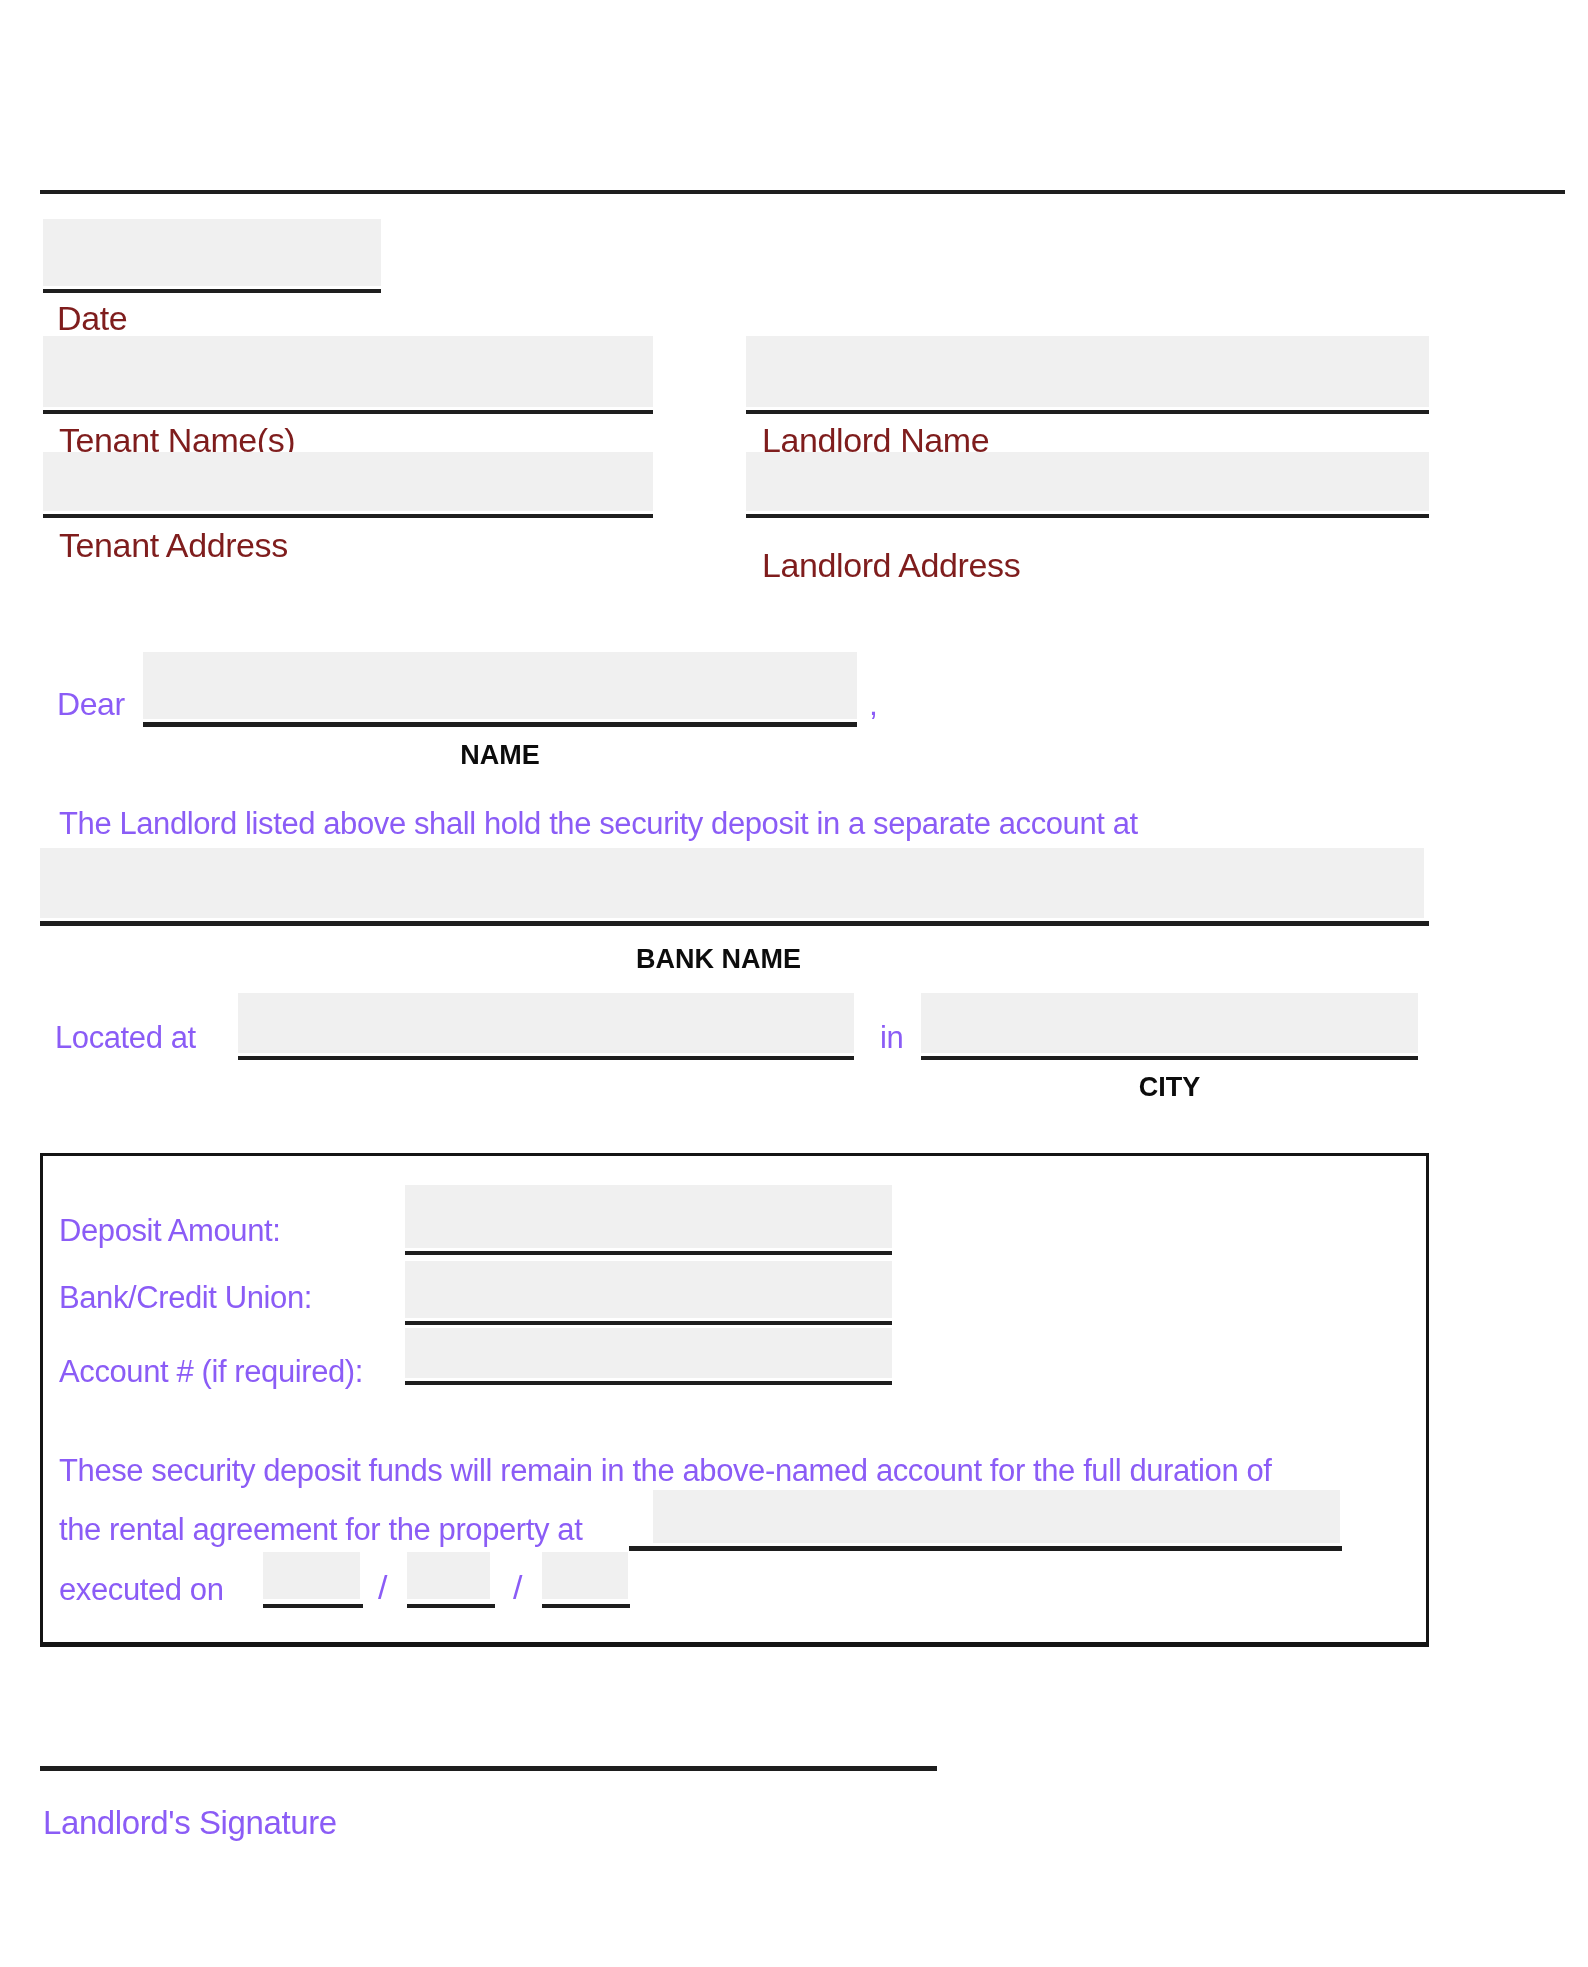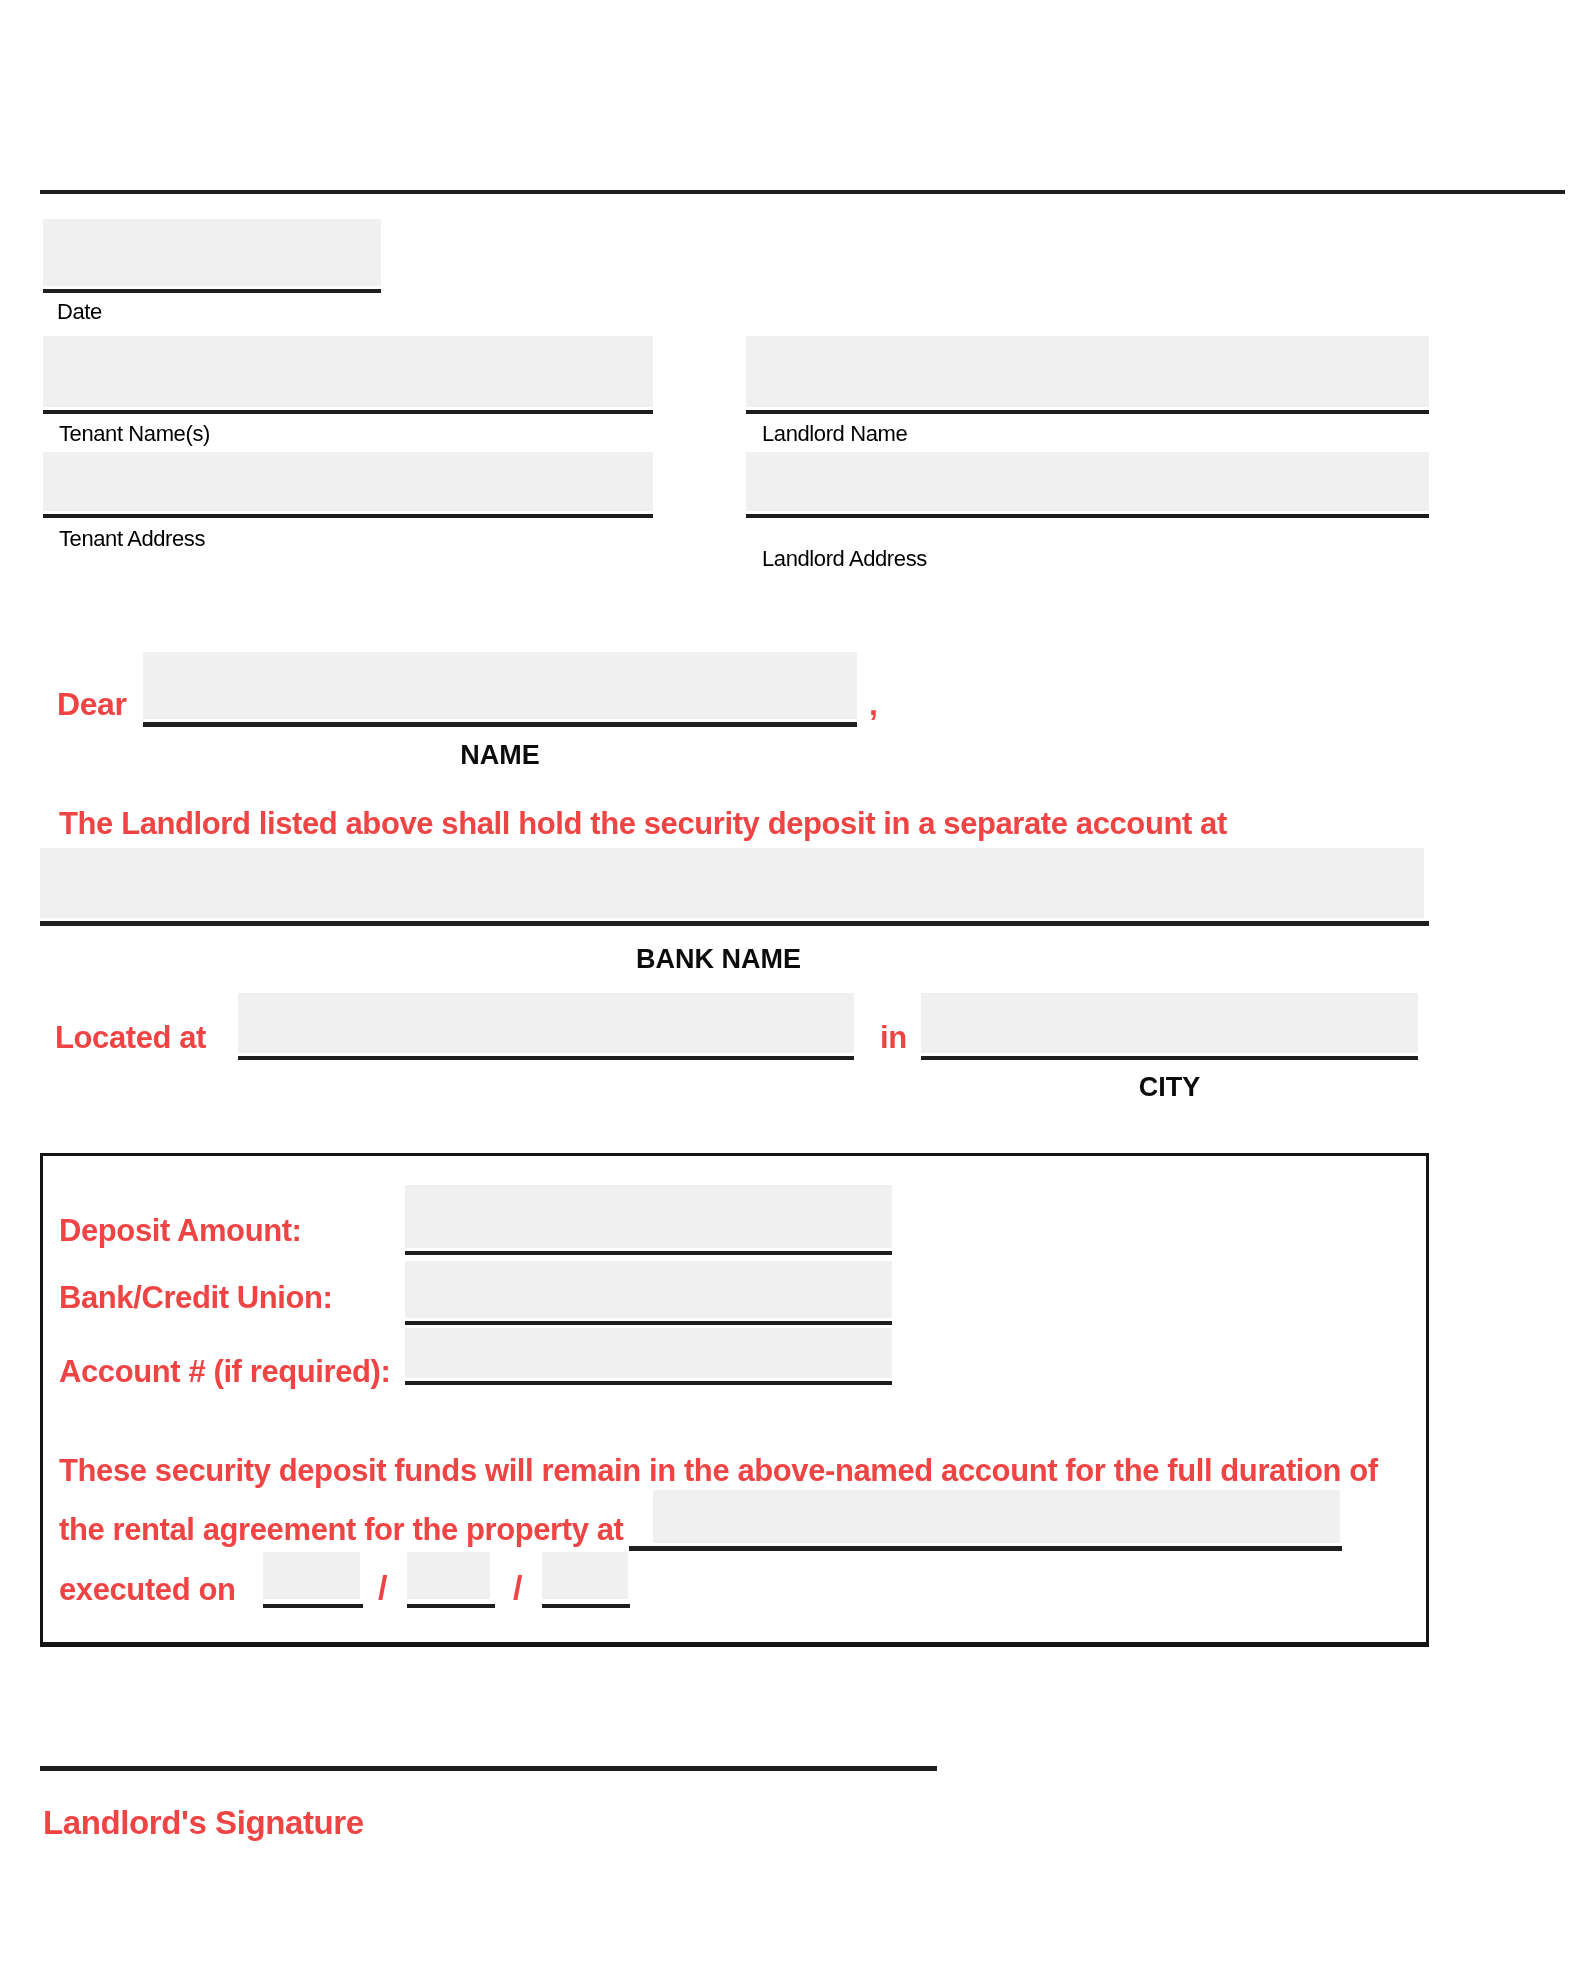--- a/index.html
+++ b/index.html
@@ -2,22 +2,22 @@
 <html><head>
 <meta charset="utf-8">
 <style>
   html,body{margin:0;padding:0;background:#ffffff;}
   #page{
     position:relative;width:1588px;height:1967px;background:#ffffff;overflow:hidden;
     font-family:"Liberation Sans", sans-serif;color:#101010;
   }
   .fill{position:absolute;background:#f0f0f0;}
   .rule{position:absolute;background:#1e1e1e;}
-  .txt{position:absolute;font-size:31px;letter-spacing:-0.4px;white-space:nowrap;color:#ef4444;font-weight:bold;}
-  .lbl{position:absolute;font-size:22px;letter-spacing:-0.4px;white-space:nowrap;color:#000000;}
+  .txt{position:absolute;font-size:31px;letter-spacing:-0.4px;white-space:nowrap;color:#8b5cf6;}
+  .lbl{position:absolute;font-size:34px;letter-spacing:-0.4px;white-space:nowrap;color:#7f1d1d;}
   .cap{position:absolute;font-weight:700;font-size:27px;letter-spacing:0;text-align:center;color:#0c0c0c;white-space:nowrap;}
 
   #title{position:absolute;left:43px;top:112px;font-weight:700;font-size:60px;line-height:62px;letter-spacing:-2px;color:#000;white-space:nowrap;}
   #title-rule{left:40px;top:190px;width:1525px;height:4px;}
 
   #date-fill{left:43px;top:219px;width:338px;height:67px;}
   #date-rule{left:43px;top:289px;width:338px;height:4px;}
   #date-label{left:57px;top:299px;}
 
   #tenant-name-fill{left:43px;top:336px;width:610px;height:71px;}

